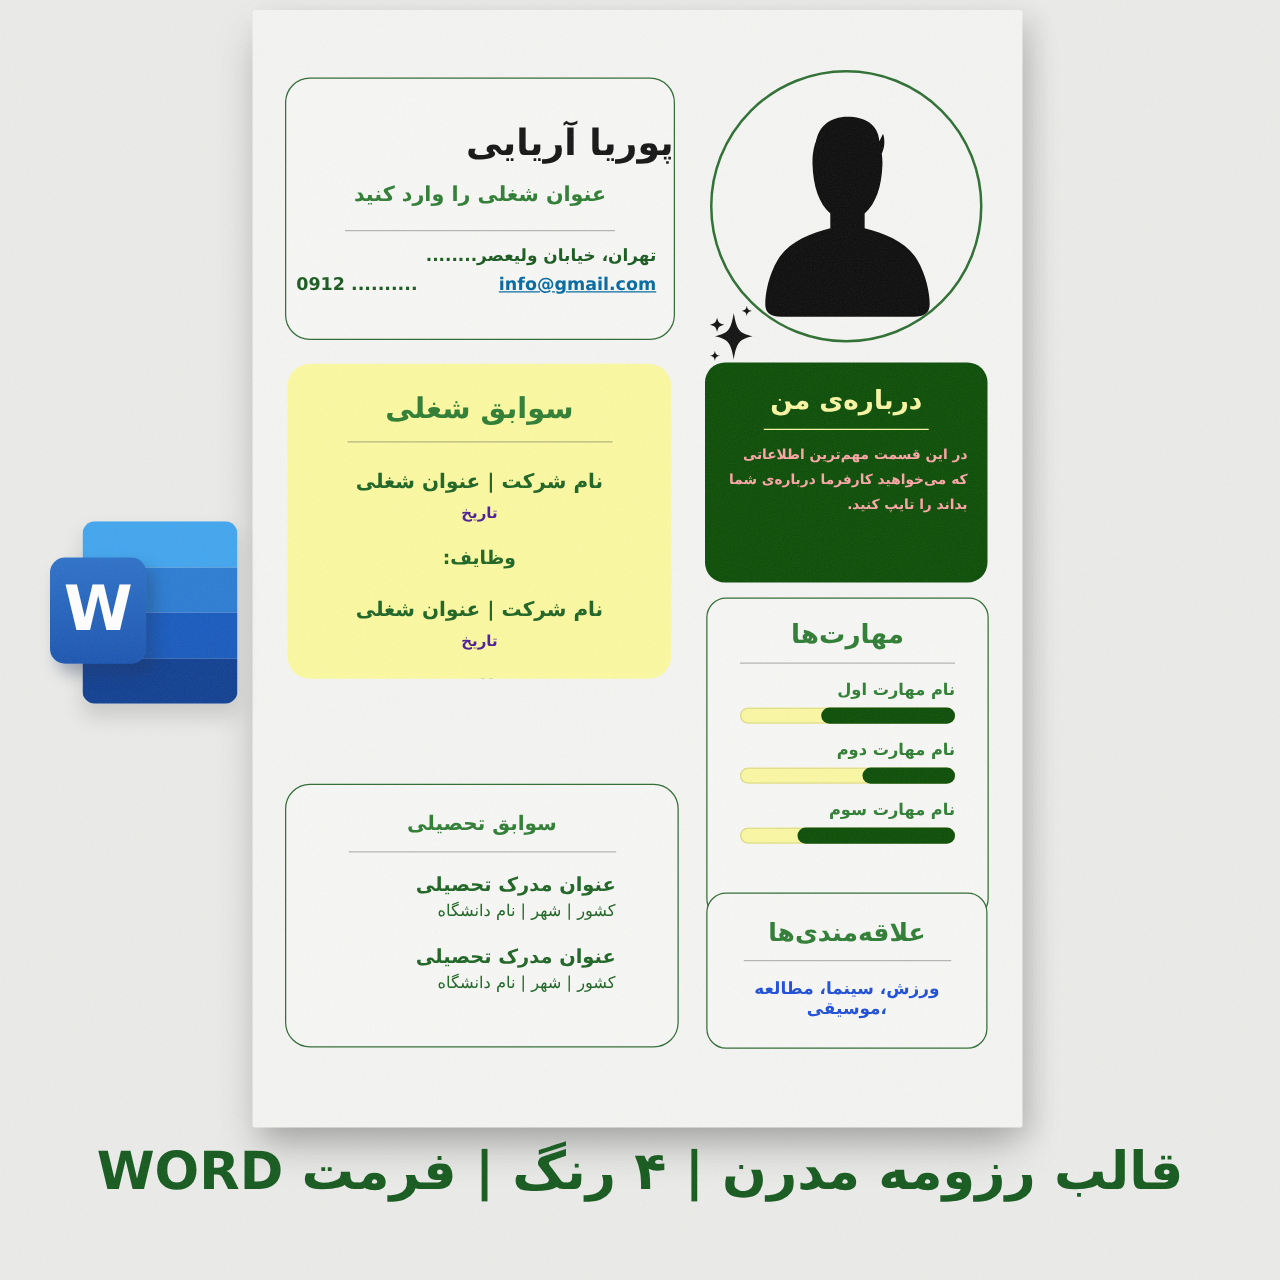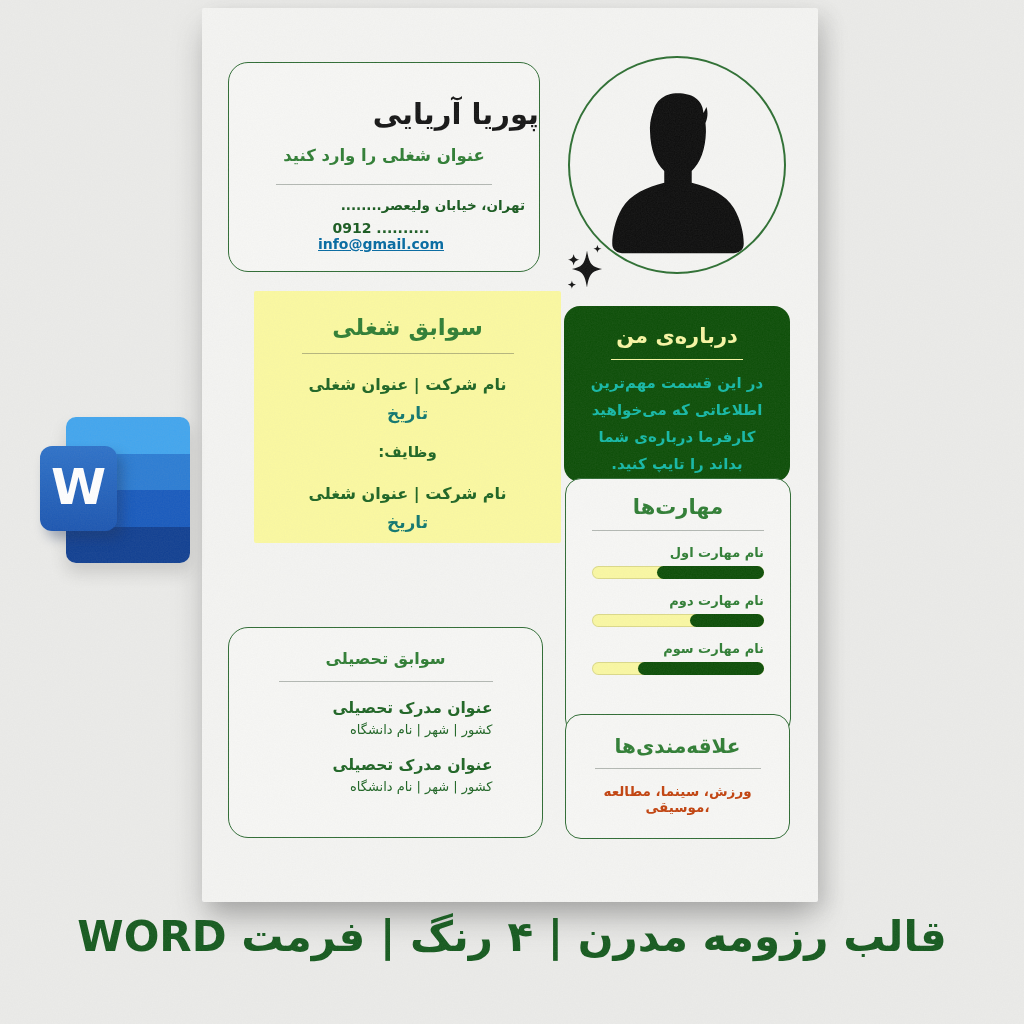--- a/index.html
+++ b/index.html
@@ -22,48 +22,48 @@
     position:absolute; background:#f7f7f5;
     border:1.5px solid #2e6b33; overflow:hidden;
   }
 
   
   .contact-card { left:26px; top:54px; width:312px; height:210px; border-radius:20px; }
   .person-name { margin-top:34px; text-align:right; font-size:29px; font-weight:700; color:#141414; direction:rtl; }
   .person-role { margin-top:15px; text-align:center; font-size:16.5px; font-weight:600; color:#2e7d33; direction:rtl; }
   .contact-divider { width:216px; margin:19px auto 0; border-top:1px solid #b2b7b2; }
   .address-line { margin:12px 14px 0 20px; text-align:right; direction:rtl; font-size:13.5px; font-weight:700; color:#17591e; }
-  .contact-row { margin:7px 14px 0 8px; display:flex; justify-content:space-between; align-items:center; direction:ltr;flex-direction:column; }
+  .contact-row { margin:7px 14px 0 8px; display:flex; justify-content:space-between; align-items:center; direction:ltr; }
   .phone-text { font-size:14px; font-weight:700; color:#17591e; }
   .email-text { font-size:14px; font-weight:700; color:#0369a1; text-decoration:underline; }
 
   
   .avatar-circle {
     position:absolute; left:366px; top:48px; width:218px; height:218px;
     border-radius:50%; border:2px solid #2c6e31; overflow:hidden; background:#f5f5f3;
   }
   .avatar-circle svg { width:100%; height:100%; display:block; }
   .sparkle { position:absolute; left:356px; top:232px; width:58px; height:58px; }
   .sparkle svg { width:100%; height:100%; display:block; }
 
   
-  .exp-card { left:28px; top:283px; width:307px; height:252px; background:#fbf9a0; border:none; border-radius:2px;margin-left:24px; }
+  .exp-card { left:28px; top:283px; width:307px; height:252px; background:#fbf9a0; border:none; border-radius:18px; }
   .card-title { text-align:center; font-weight:700; color:#2e7d33; direction:rtl; }
   .exp-card .card-title { margin-top:23px; font-size:23px; }
   .exp-divider { width:212px; margin:13px auto 0; border-top:1px solid #b5b57c; }
   .exp-body { width:212px; margin:0 auto; text-align:center; direction:rtl; color:#1d6423; }
   .exp-company { margin-top:21px; font-size:16px; font-weight:700; }
-  .exp-date { margin-top:9px; font-size:17px; font-weight:700; color:#0f766e; }
+  .exp-date { margin-top:9px; font-size:12px; font-weight:700; color:#4c1d95; }
   .exp-duties { margin-top:20px; font-size:15px; font-weight:700; }
 
   
-  .about-card { left:362px; top:298px; width:226px; height:176px; background:#0b4d06; border:none; border-radius:16px; }
+  .about-card { left:362px; top:282px; width:226px; height:176px; background:#0b4d06; border:none; border-radius:16px; }
   .about-title { margin-top:18px; text-align:center; font-size:21px; font-weight:700; color:#f8f6a2; direction:rtl; }
   .about-divider { width:132px; margin:11px auto 0; border-top:1.5px solid #f8f6a2; }
-  .about-body { margin:10px 16px 0; text-align:center; direction:rtl; font-size:15px; font-weight:700; line-height:1.8; color:#14b8a6; }
+  .about-body { margin:10px 16px 0; text-align:right; direction:rtl; font-size:11px; font-weight:700; line-height:1.8; color:#fca5a5; }
 
   
   .skills-card { left:363px; top:470px; width:226px; height:257px; border-radius:16px; }
   .skills-card .card-title { margin-top:16px; font-size:21px; }
   .skills-divider { width:172px; margin:11px auto 0; border-top:1px solid #b2b7b2; }
   .skill-label { margin:14px 26px 6px; text-align:right; direction:rtl; font-size:13px; font-weight:700; color:#2e7d33; }
   .skill-track { position:relative; margin:0 26px; height:13px; background:#faf8a2; border-radius:7px; box-shadow:inset 0 0 0 1px rgba(160,160,90,.35); }
   .skill-fill { position:absolute; right:0; top:0; height:100%; background:#0b4d06; border-radius:7px; }
 
   
@@ -72,21 +72,21 @@
   .edu-divider { width:214px; margin:13px auto 0; border-top:1px solid #b2b7b2; }
   .edu-body { width:214px; margin:0 auto; text-align:right; direction:rtl; color:#1d6423; }
   .edu-degree { margin-top:17px; font-size:15.5px; font-weight:700; }
   .edu-place { margin-top:5px; font-size:13px; font-weight:500; }
   .edu-entry2 { margin-top:19px; }
 
   
   .int-card { left:363px; top:706px; width:225px; height:125px; border-radius:16px; }
   .int-card .card-title { margin-top:19px; font-size:20px; }
   .int-divider { width:166px; margin:10px auto 0; border-top:1px solid #b2b7b2; }
-  .int-items { margin:14px 10px 0; text-align:center; direction:rtl; font-size:13.5px; font-weight:700; color:#c2410c; }
+  .int-items { margin:14px 10px 0; text-align:center; direction:rtl; font-size:13.5px; font-weight:700; color:#1d4ed8; }
 
   
   .word-logo { position:absolute; left:40px; top:414px; width:154px; height:152px; }
   .word-doc {
     position:absolute; left:26px; top:3px; width:124px; height:146px;
     border-radius:10px; overflow:hidden;
     box-shadow:0 10px 16px rgba(60,60,60,.18);
     display:flex; flex-direction:column;
   }
   .word-doc .stripe { flex:1; }

